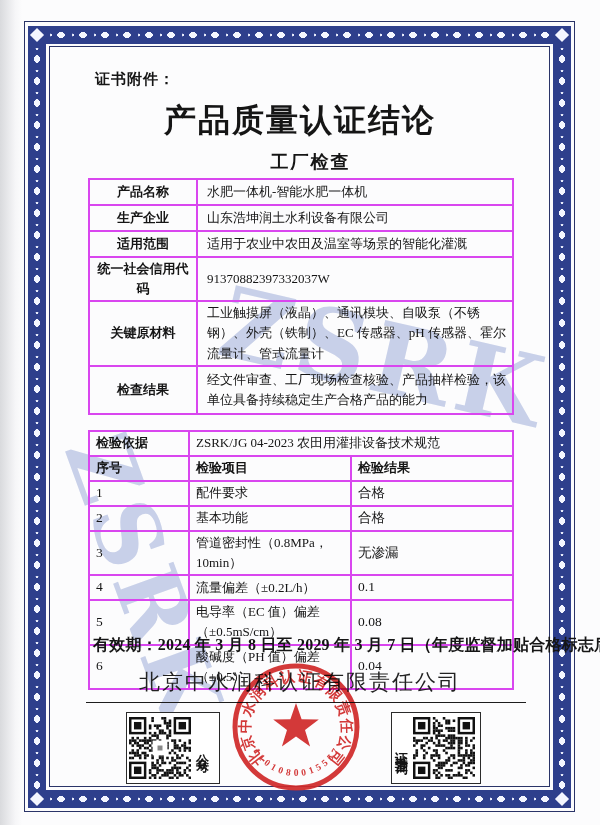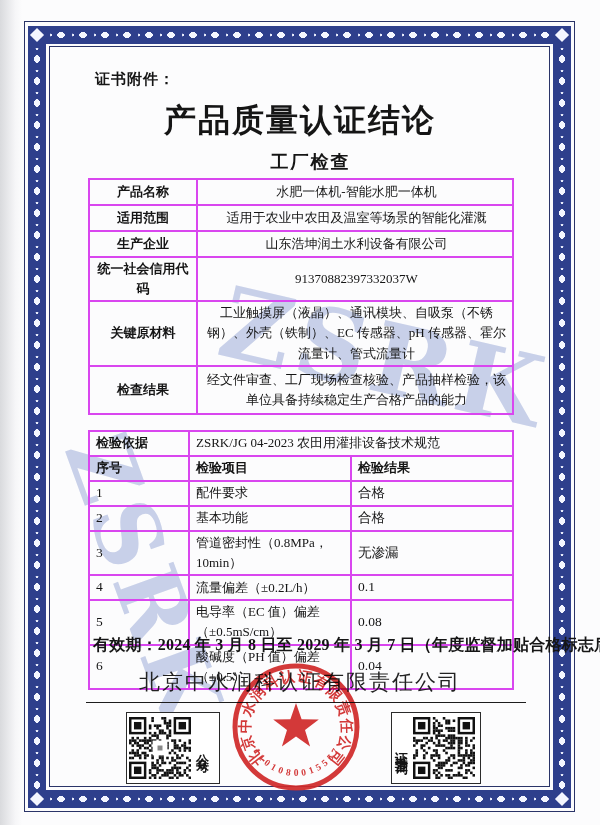--- a/index.html
+++ b/index.html
@@ -37,21 +37,21 @@
   .attach{position:absolute;left:95px;top:70px;font-size:15px;font-weight:bold;letter-spacing:1px;}
   .title{position:absolute;left:0;right:0;top:99px;text-align:center;font-size:32px;
          font-weight:bold;letter-spacing:2px;font-family:"Liberation Sans","DejaVu Sans",sans-serif;}
   .sec{position:absolute;left:0;right:0;text-align:center;font-size:18px;font-weight:bold;letter-spacing:2px;padding-left:21px;}
   .sec1{top:150px;} .sec2{top:404px;}
   table{border-collapse:collapse;position:absolute;left:88px;width:426px;table-layout:fixed;
         font-size:13px;line-height:1.55;}
   .t1{top:178px;} .t2{top:430px;}
   td,th{border:2px solid #d946ef;padding:1px 6px;vertical-align:middle;font-weight:normal;}
   .t1 th{width:102px;font-weight:bold;text-align:center;padding:1px 2px;}
-  .t1 td{text-align:center;padding-left:9px;}
+  .t1 td{text-align:left;padding-left:9px;}
   .t1 tr.s td,.t1 tr.s th{height:22px;}
   .t1 tr.d td,.t1 tr.d th{height:44px;}
   .t2 th,.t2 td{text-align:left;height:21px;}
   .t2 .c1{width:86px;} .t2 .c3{width:104px;}
   .t2 th{font-weight:bold;}
   .t2 td.num{font-size:13.5px;}
   .validity{position:absolute;left:93px;top:635px;font-size:16px;font-weight:bold;letter-spacing:.2px;white-space:nowrap;}
   .company{position:absolute;left:0;right:0;top:668px;text-align:center;font-size:21px;letter-spacing:2px;color:#222;}
   .rule{position:absolute;left:86px;top:702px;width:440px;border-top:1.6px solid #1d1d1d;}
   
@@ -99,26 +99,26 @@
     <div class="title">产品质量认证结论</div>
     <div class="sec sec1">工厂检查</div>
 
     <table class="t1">
       <tbody>
           <tr class="s">
             <th>产品名称</th>
             <td>水肥一体机-智能水肥一体机</td>
           </tr>
           <tr class="s">
+            <th>生产企业</th>
+            <td>山东浩坤润土水利设备有限公司</td>
+          </tr>
+          <tr class="s">
             <th>适用范围</th>
             <td>适用于农业中农田及温室等场景的智能化灌溉</td>
-          </tr>
-          <tr class="s">
-            <th>生产企业</th>
-            <td>山东浩坤润土水利设备有限公司</td>
           </tr>
           <tr class="s">
             <th>统一社会信用代码</th>
             <td>91370882397332037W</td>
           </tr>
           <tr class="d">
             <th>关键原材料</th>
             <td>工业触摸屏（液晶）、通讯模块、自吸泵（不锈钢）、外壳（铁制）、EC 传感器、pH 传感器、霍尔流量计、管式流量计</td>
           </tr>
           <tr class="d">

